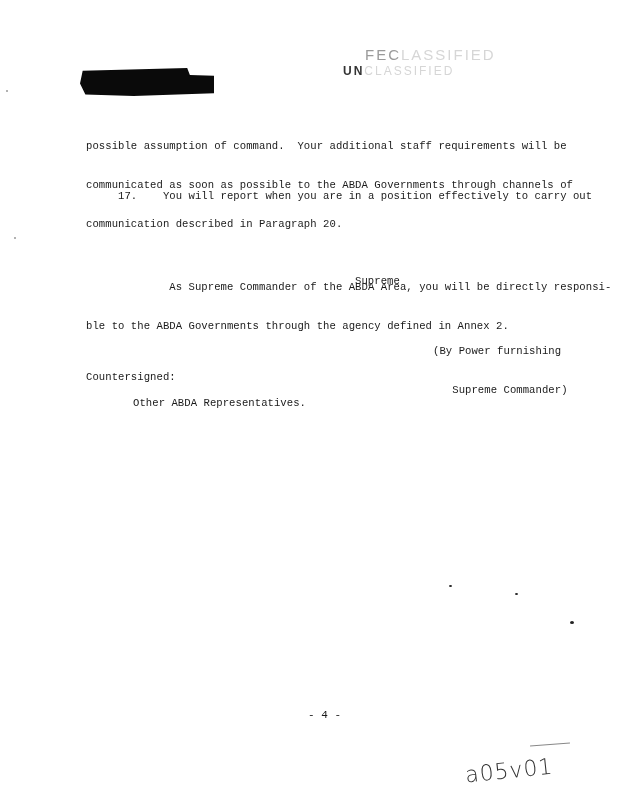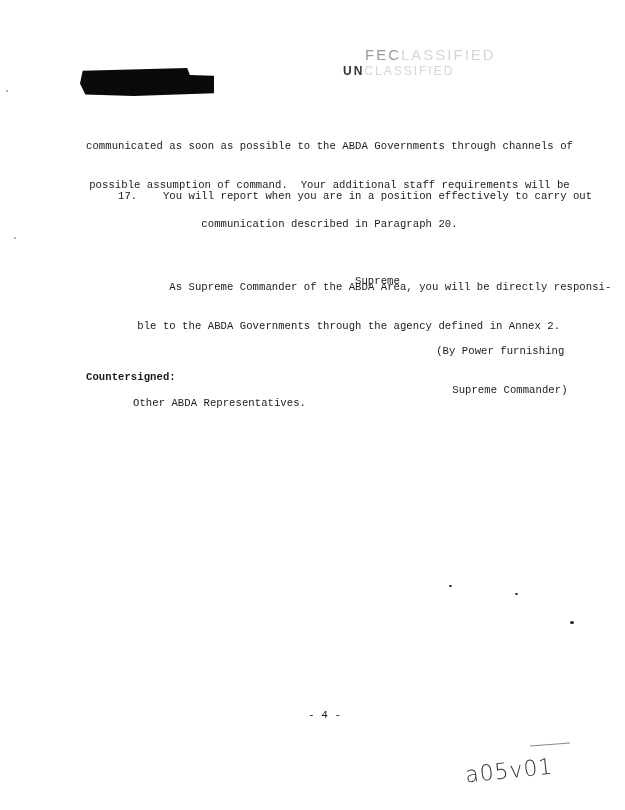--- a/index.html
+++ b/index.html
@@ -4,21 +4,21 @@
 <style>
   html, body { margin: 0; padding: 0; }
   body {
     width: 625px; height: 810px;
     background: #ffffff;
     position: relative;
     overflow: hidden;
     font-family: "Liberation Mono", "DejaVu Sans Mono", monospace;
     color: #1a1a1a;
   }
-  .page { position: absolute; left: 0; top: 0; width: 625px; height: 810px; text-align: center; }
+  .page { position: absolute; left: 0; top: 0; width: 625px; height: 810px; }
   .redaction {
     position: absolute; left: 80px; top: 68px; width: 134px; height: 28px;
     background: #0a0a0a;
     clip-path: polygon(2% 10%, 80% 0%, 82% 25%, 100% 28%, 100% 90%, 40% 100%, 4% 95%, 0% 55%);
   }
   .stamp {
     position: absolute; left: 343px; top: 46px; width: 170px; height: 44px;
     font-family: "Liberation Sans", sans-serif; letter-spacing: 2px;
   }
   .stamp .l1 { position: absolute; left: 22px; top: 0px; font-size: 15px; color: #9a9a9a; }
@@ -27,21 +27,21 @@
   .text {
     position: absolute; font-size: 10.6px; line-height: 13px; white-space: pre;
     letter-spacing: 0.05px;
   }
   .p1 { left: 86px; top: 114px; }
   .p17 { left: 86px; top: 164px; }
   .p18h { left: 86px; top: 213px; }
   .p18b { left: 86px; top: 255px; }
   .signed { left: 355px; top: 275px; }
   .byline { left: 388px; top: 319px; margin-left: 45px; }
-  .counter { left: 86px; top: 371px; font-weight: bold; }
+  .counter { left: 86px; top: 371px; }
   .others { left: 133px; top: 397px; }
   .pagenum { left: 308px; top: 709px; font-size: 11px; }
   .handwritten {
     position: absolute; left: 465px; top: 758px;
     font-family: "DejaVu Sans", sans-serif; font-size: 22px; color: #333;
     transform: rotate(-6deg); letter-spacing: 1px; font-weight: 300;
   }
   .pen-line {
     position: absolute; left: 530px; top: 744px; width: 40px; height: 1px;
     background: #888; transform: rotate(-4deg);
@@ -54,22 +54,22 @@
 <div class="page">
 
   <div class="redaction"></div>
 
   <div class="stamp">
     <div class="l1"><span>FEC</span><span class="fade">LASSIFIED</span></div>
     <div class="l2"><span>UN</span><span class="fade">CLASSIFIED</span></div>
   </div>
 
   <div class="text p1">
+    <div>possible assumption of command.  Your additional staff requirements will be</div>
     <div>communicated as soon as possible to the ABDA Governments through channels of</div>
-    <div>possible assumption of command.  Your additional staff requirements will be</div>
     <div>communication described in Paragraph 20.</div>
   </div>
 
   <div class="text p17">
     <div>     17.    You will report when you are in a position effectively to carry out</div>
   </div>
 
 
   <div class="text p18b">
     <div>             As Supreme Commander of the ABDA Area, you will be directly responsi-</div>

